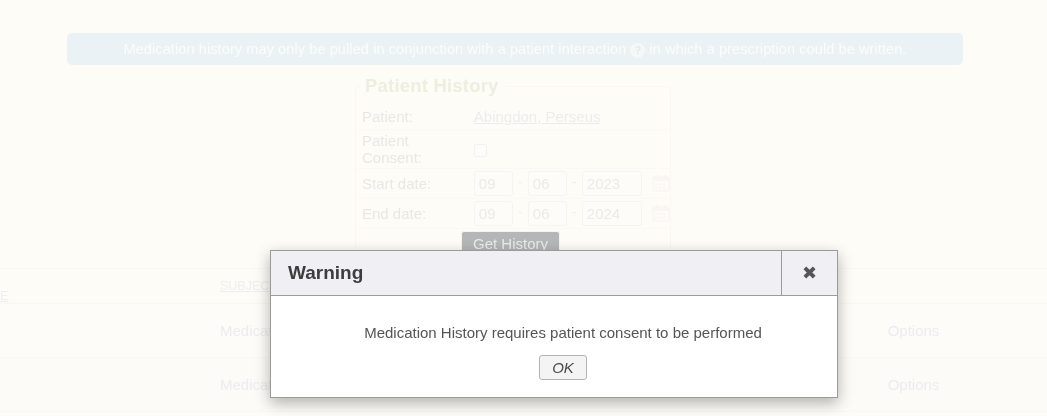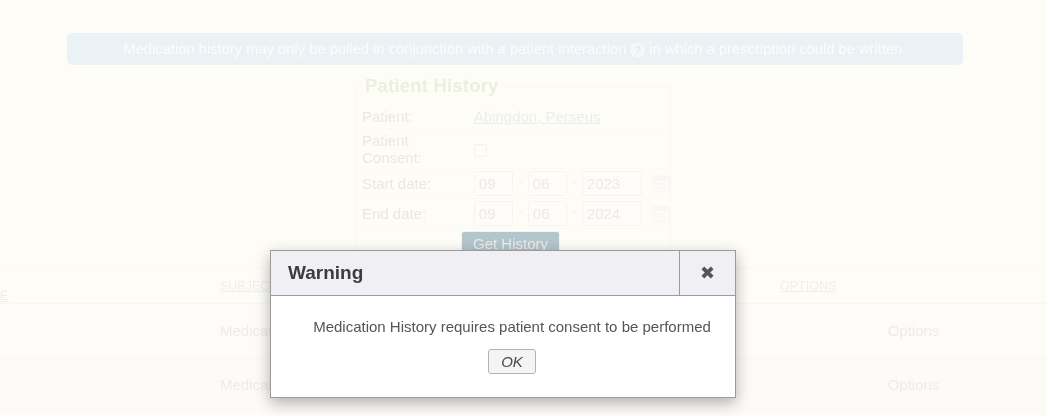--- a/index.html
+++ b/index.html
@@ -136,21 +136,21 @@
     margin-left: 6px;
     width: 18px;
     height: 18px;
     cursor: pointer;
     opacity: 0.55;
   }
   .btn-row td { border-bottom: none; text-align: left; padding-left: 105px; }
   .get-history-btn {
     border: 1px solid #e6e4dc;
     border-radius: 3px;
-    background: #0c4a6e;
+    background: #0f172a;
     color: #c8c8c8;
     font-family: "Liberation Sans", sans-serif;
     font-size: 15px;
     padding: 3px 11px;
     cursor: pointer;
   }
 
   
   .results-wrap {
     position: absolute;
@@ -192,21 +192,21 @@
     font-size: 12.5px;
     color: #cfd0d8;
     text-decoration: underline;
   }
 
   
   .modal {
     position: absolute;
     left: 270px;
     top: 250px;
-    width: 466px;
+    width: 568px;
     height: 148px;
     background: #ffffff;
     border: 1px solid #9b9b9b;
     box-shadow: 0 5px 14px rgba(0,0,0,0.30);
     z-index: 50;
   }
   .modal-header {
     height: 45px;
     background: #f0eff4;
     border-bottom: 1px solid #9b9b9b;
@@ -229,20 +229,21 @@
     align-items: center;
     justify-content: center;
     font-size: 18px;
     color: #555;
     cursor: pointer;
     background: #f0eff4;
   }
   .modal-body {
     padding: 22px 18px 0 36px;
     text-align: center;
+    margin-top: 6px;
   }
   .modal-msg {
     font-size: 15px;
     color: #555;
     margin: 0 0 14px 0;
   }
   .ok-btn {
     border: 1px solid #b3b3b3;
     border-radius: 3px;
     background: #f4f4f4;

